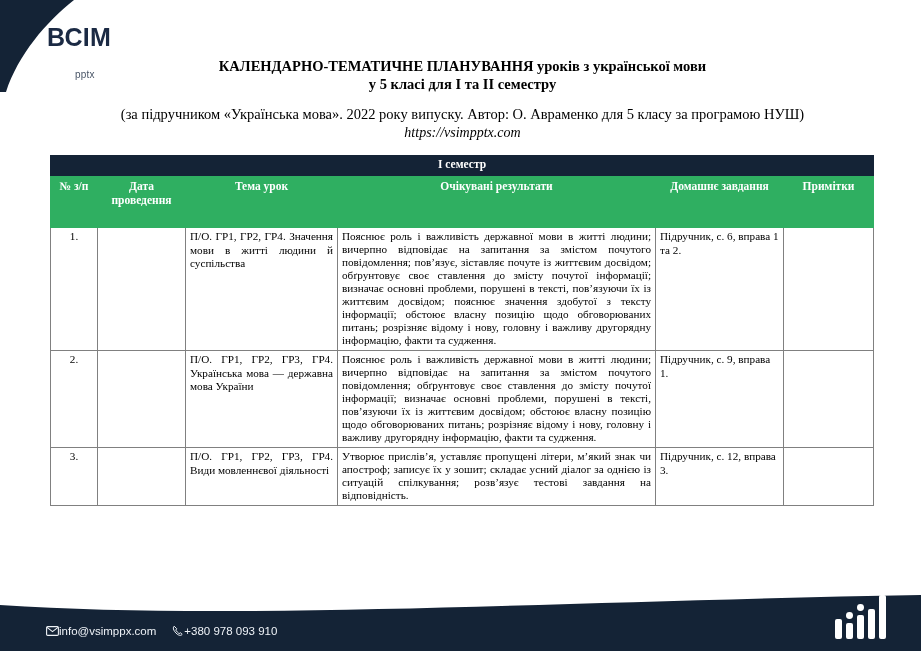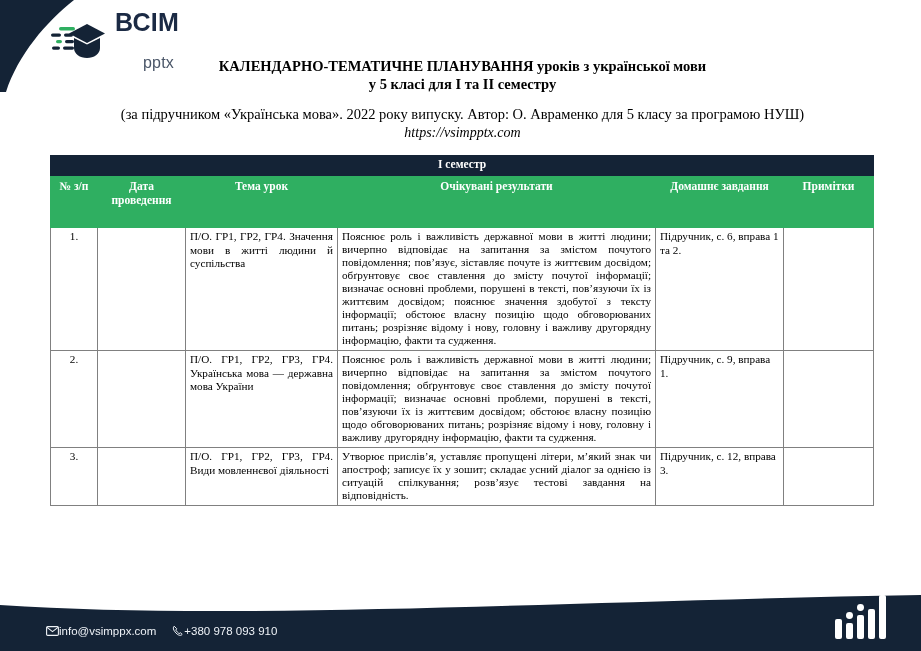--- a/index.html
+++ b/index.html
@@ -30,37 +30,38 @@
 
   
   .logo-block {
     position: absolute;
     left: 47px;
     top: 17px;
     display: flex;
     align-items: center;
     gap: 8px;
     height: 46px;
+    flex-direction: column;
   }
   .logo-mark { width: 60px; height: 44px; display:block; }
   .logo-text {
     display: flex;
     flex-direction: column;
     justify-content: center;
     line-height: 1;
     font-family: "Liberation Sans", sans-serif;
   }
   .logo-text .brand {
     font-size: 25px;
     font-weight: 700;
     color: #1b2a44;
     letter-spacing: .3px;
   }
   .logo-text .sub {
-    font-size: 16px;
+    font-size: 10px;
     font-weight: 400;
     color: #4a5668;
     margin-top: 20px;
     letter-spacing: .2px;
     padding-left: 28px;
   }
 
   
   .title-block {
     position: absolute;

